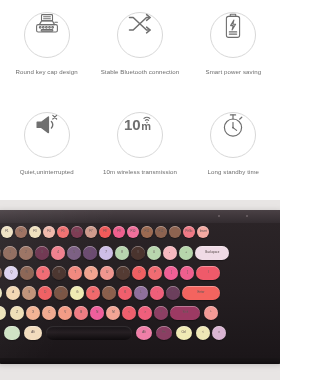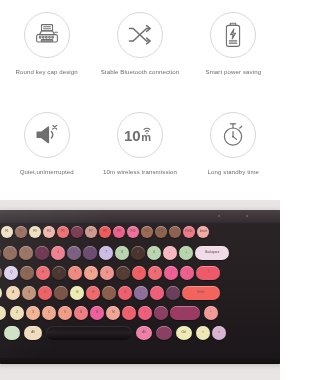--- a/index.html
+++ b/index.html
@@ -16,21 +16,21 @@
     position:absolute;left:0;top:0;width:280px;height:200px;
     display:grid;grid-template-columns:repeat(3,1fr);grid-template-rows:repeat(2,1fr);
   }
   .feature{
     display:flex;flex-direction:column;align-items:center;justify-content:flex-start;
     padding-top:12px;
   }
   .circle{
     width:44px;height:44px;border-radius:50%;
     border:1px solid #d8d8d8;
-    display:flex;align-items:center;justify-content:center;
+    display:flex;justify-content:center;
     background:#fff;
   }
   .circle svg{display:block;}
   .flabel{
     margin-top:11px;
     font-size:6.1px;
     color:#6d6d6d;
     letter-spacing:.1px;
     text-align:center;
     white-space:nowrap;

